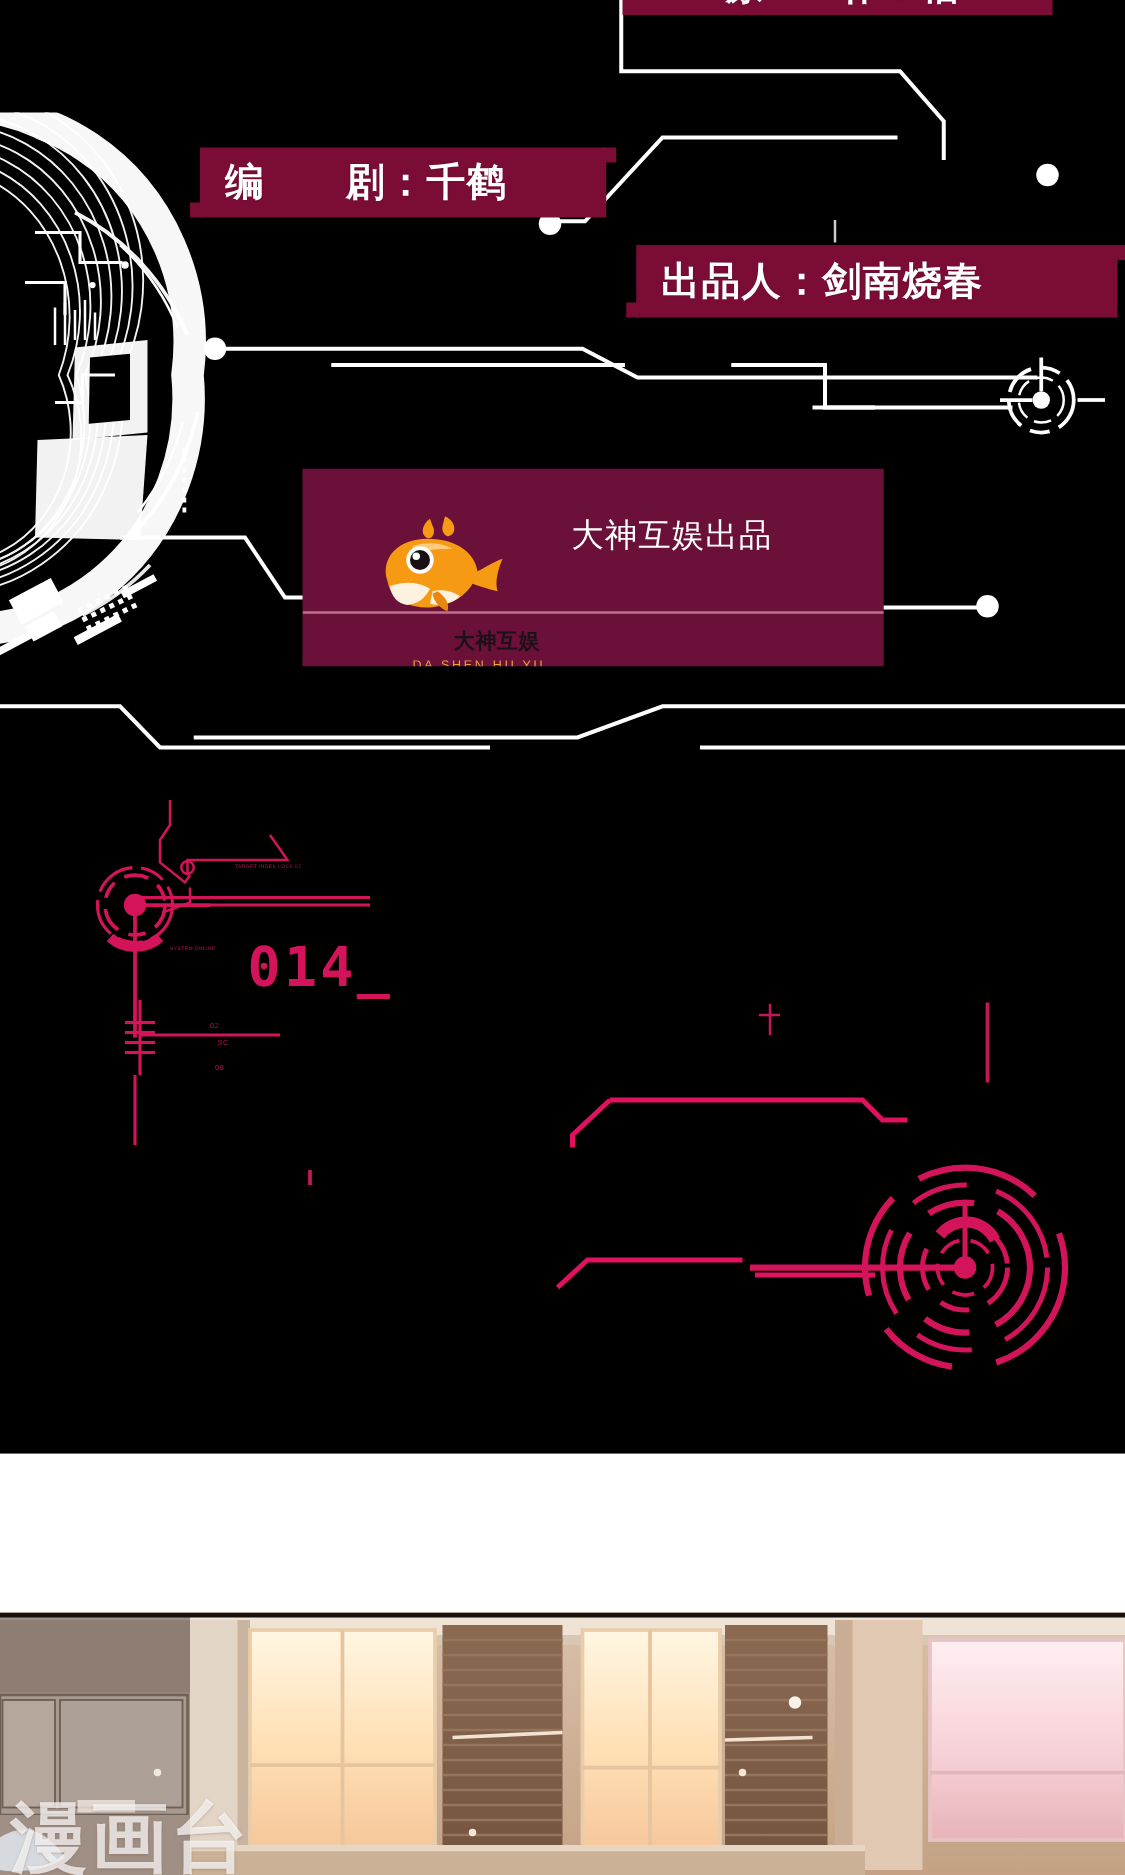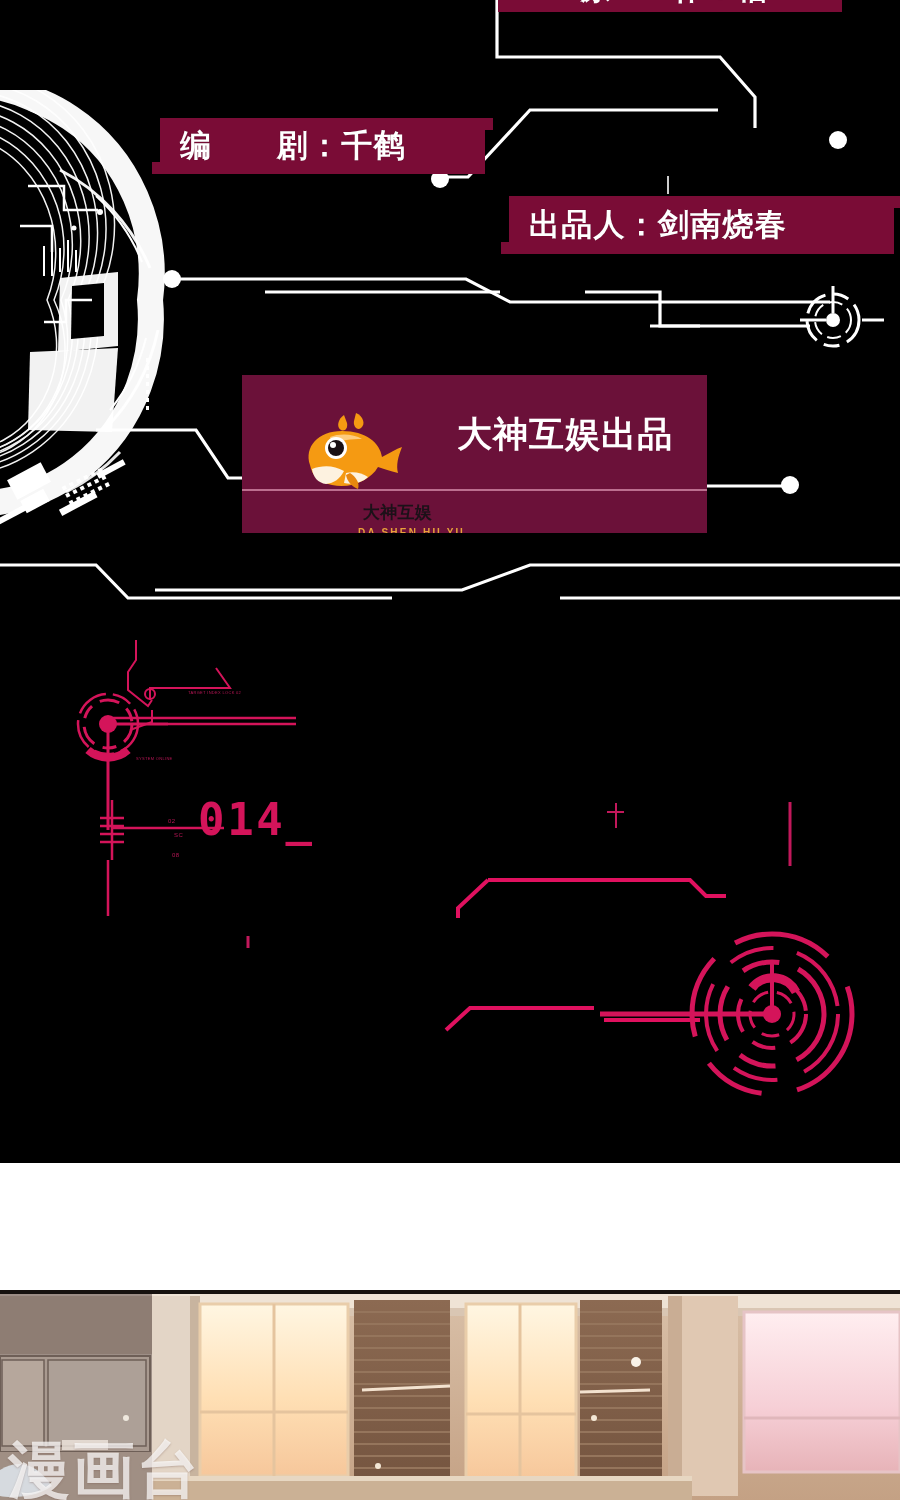--- a/index.html
+++ b/index.html
@@ -61,35 +61,35 @@
     background:rgba(255,190,215,.55);
   }
   .logo-wrap{position:absolute;left:50px;top:16px;width:130px;height:130px;}
   .whale{position:absolute;left:0;top:22px;width:116px;height:82px;}
   .logo-cn{
     position:absolute;left:38px;top:110px;width:135px;text-align:center;
     color:#1b1118;font-size:17px;font-weight:700;letter-spacing:.02em;
     font-family:"DejaVu Sans",sans-serif;
   }
   .logo-en{
-    position:absolute;left:38px;top:136px;width:135px;text-align:right;
-    color:#e7a23a;font-size:10px;font-weight:700;letter-spacing:.22em;
+    position:absolute;left:38px;top:136px;width:135px;text-align:left;
+    color:#e7a23a;font-size:10px;font-weight:400;letter-spacing:.22em;
   }
   #plate-logo .logo-title{
     position:absolute;left:215px;top:36px;
-    color:#ffffff;font-size:35px;font-weight:700;letter-spacing:.03em;
+    color:#ffffff;font-size:26px;font-weight:400;letter-spacing:.03em;
     white-space:nowrap;
   }
 
   
   .hud-white{position:absolute;left:0;top:0;width:900px;height:1163px;pointer-events:none;}
 
   
   .num-014{
-    position:absolute;left:198px;top:794px;
+    position:absolute;left:198px;top:749px;
     color:#d4145a;font-size:44px;font-weight:700;
     letter-spacing:.06em;
     font-family:"DejaVu Sans Mono","Liberation Mono",monospace;
     text-align:center;
   }
   .gala-title{
     position:absolute;left:424px;top:925px;
     color:#e0115f;font-size:50px;font-weight:700;
     letter-spacing:.03em;white-space:nowrap;
     text-shadow:0 0 6px rgba(224,17,95,.45);

